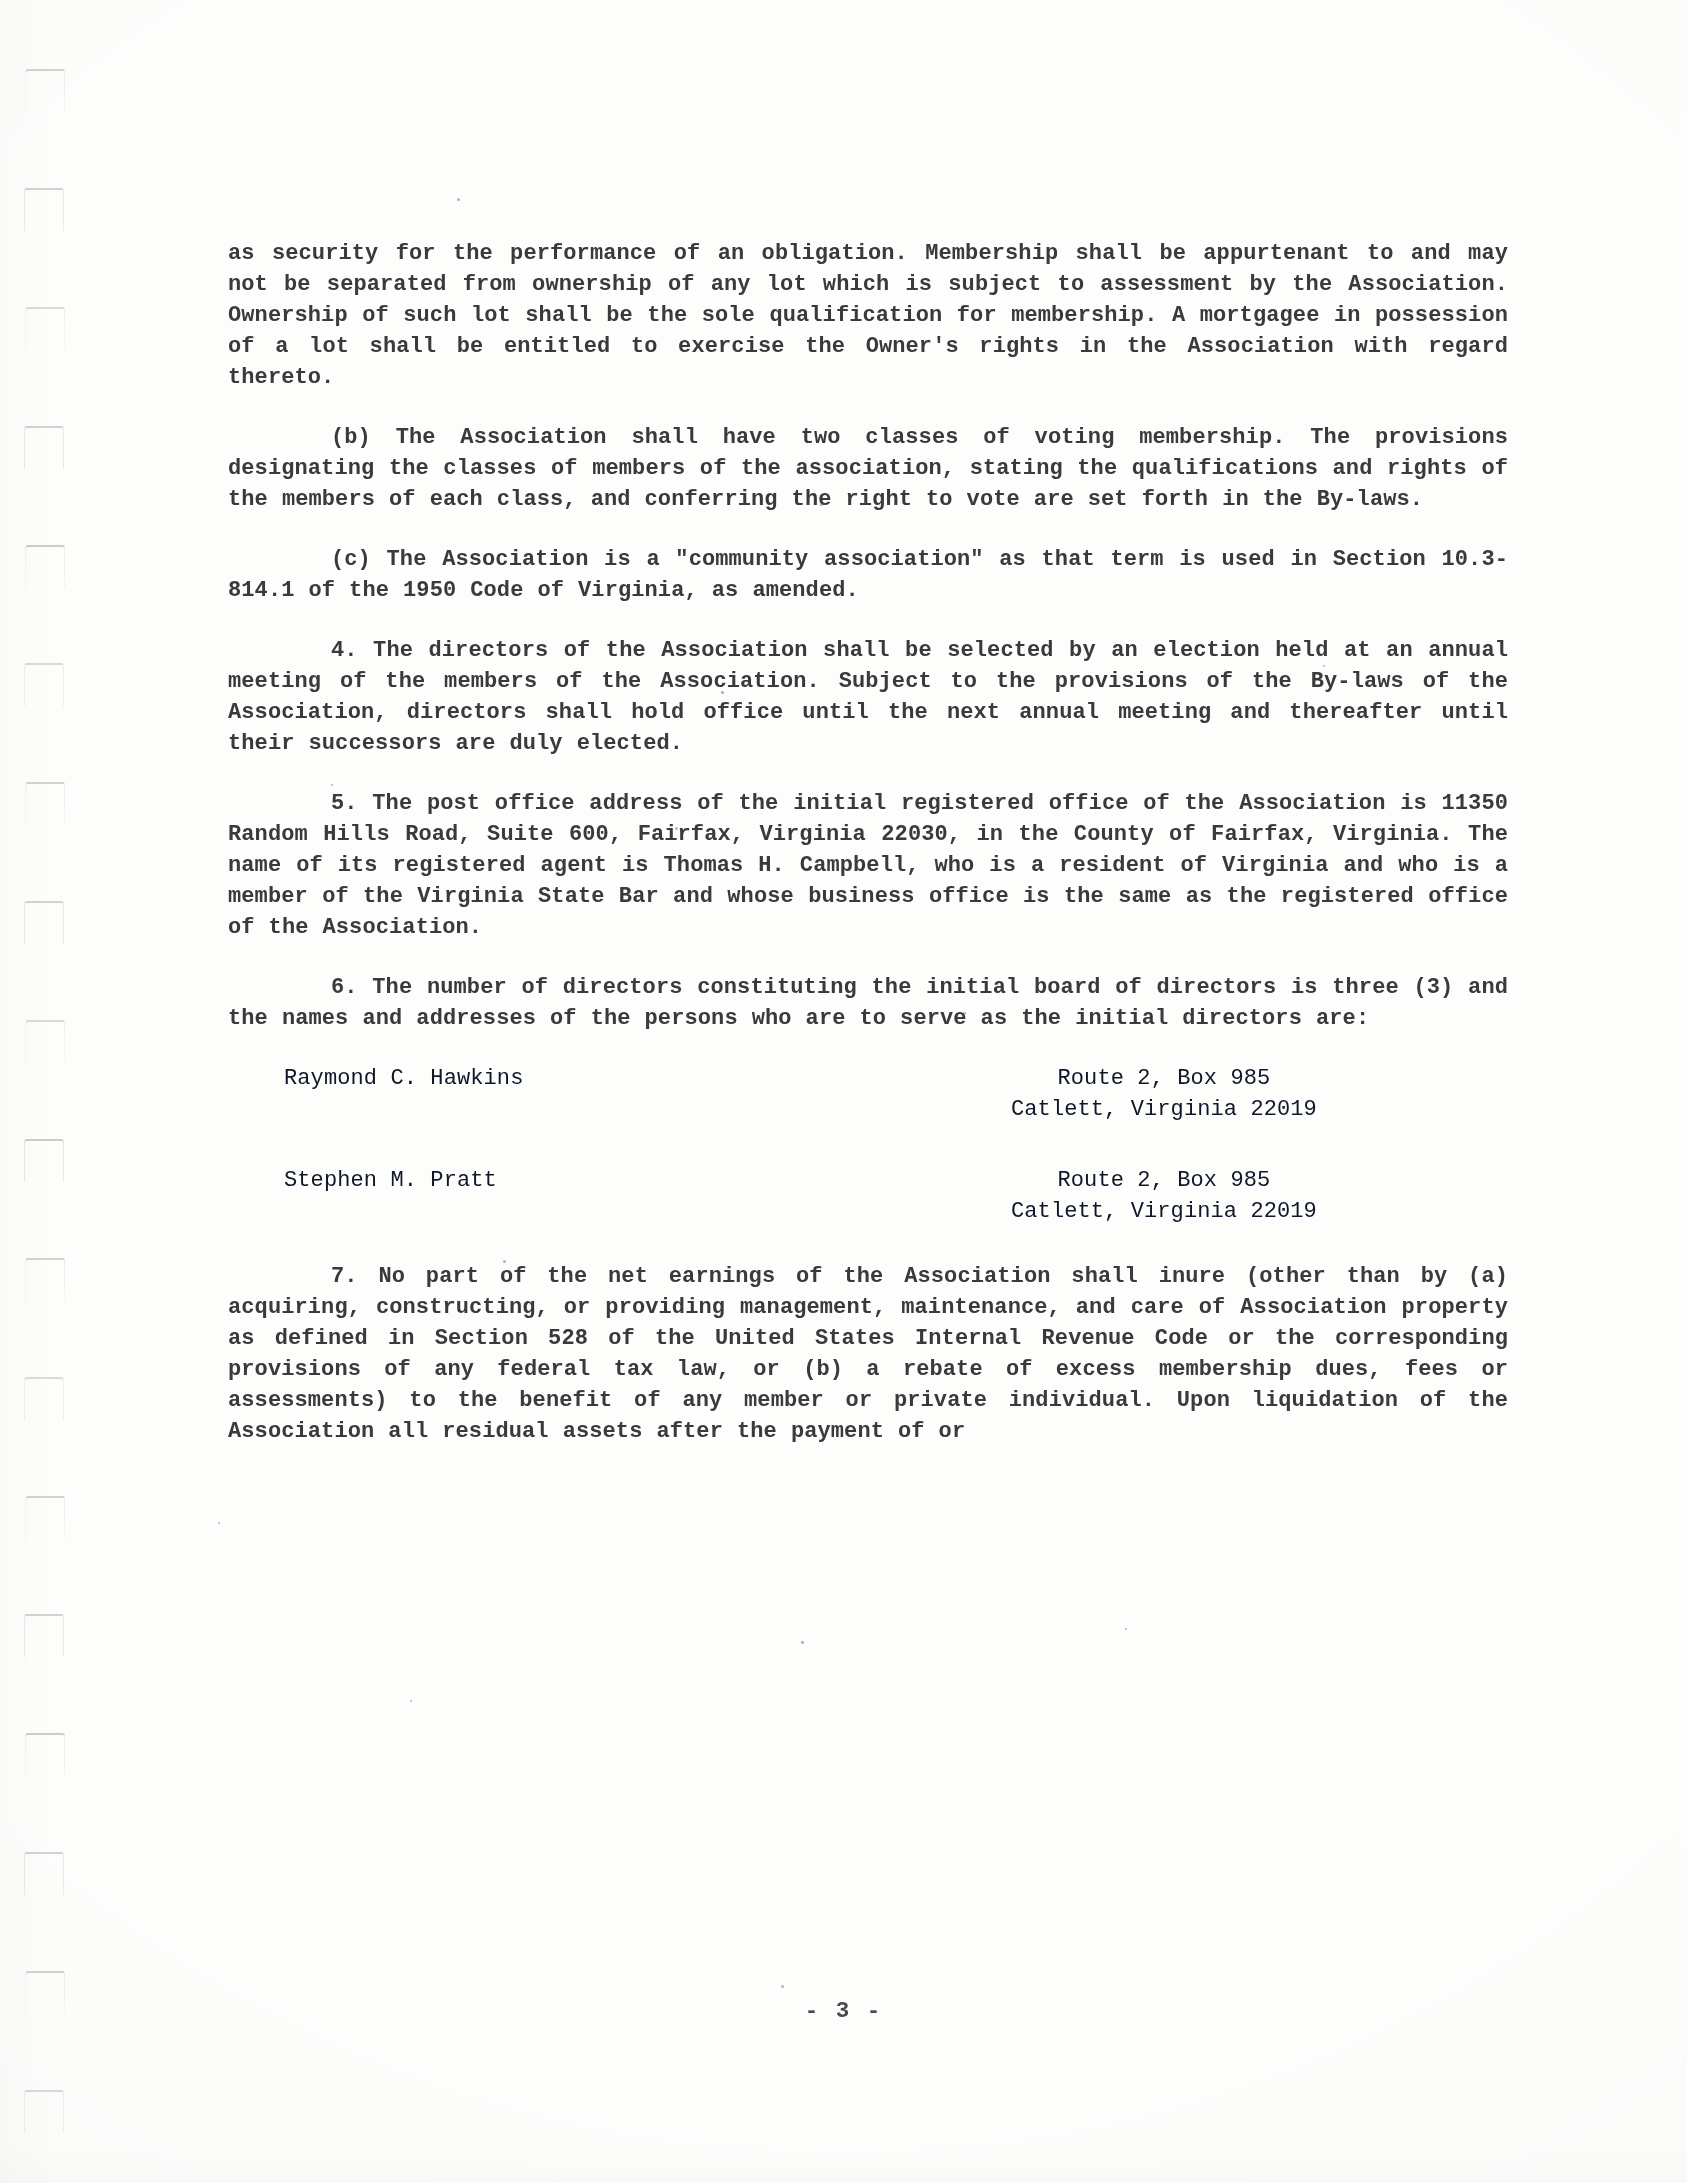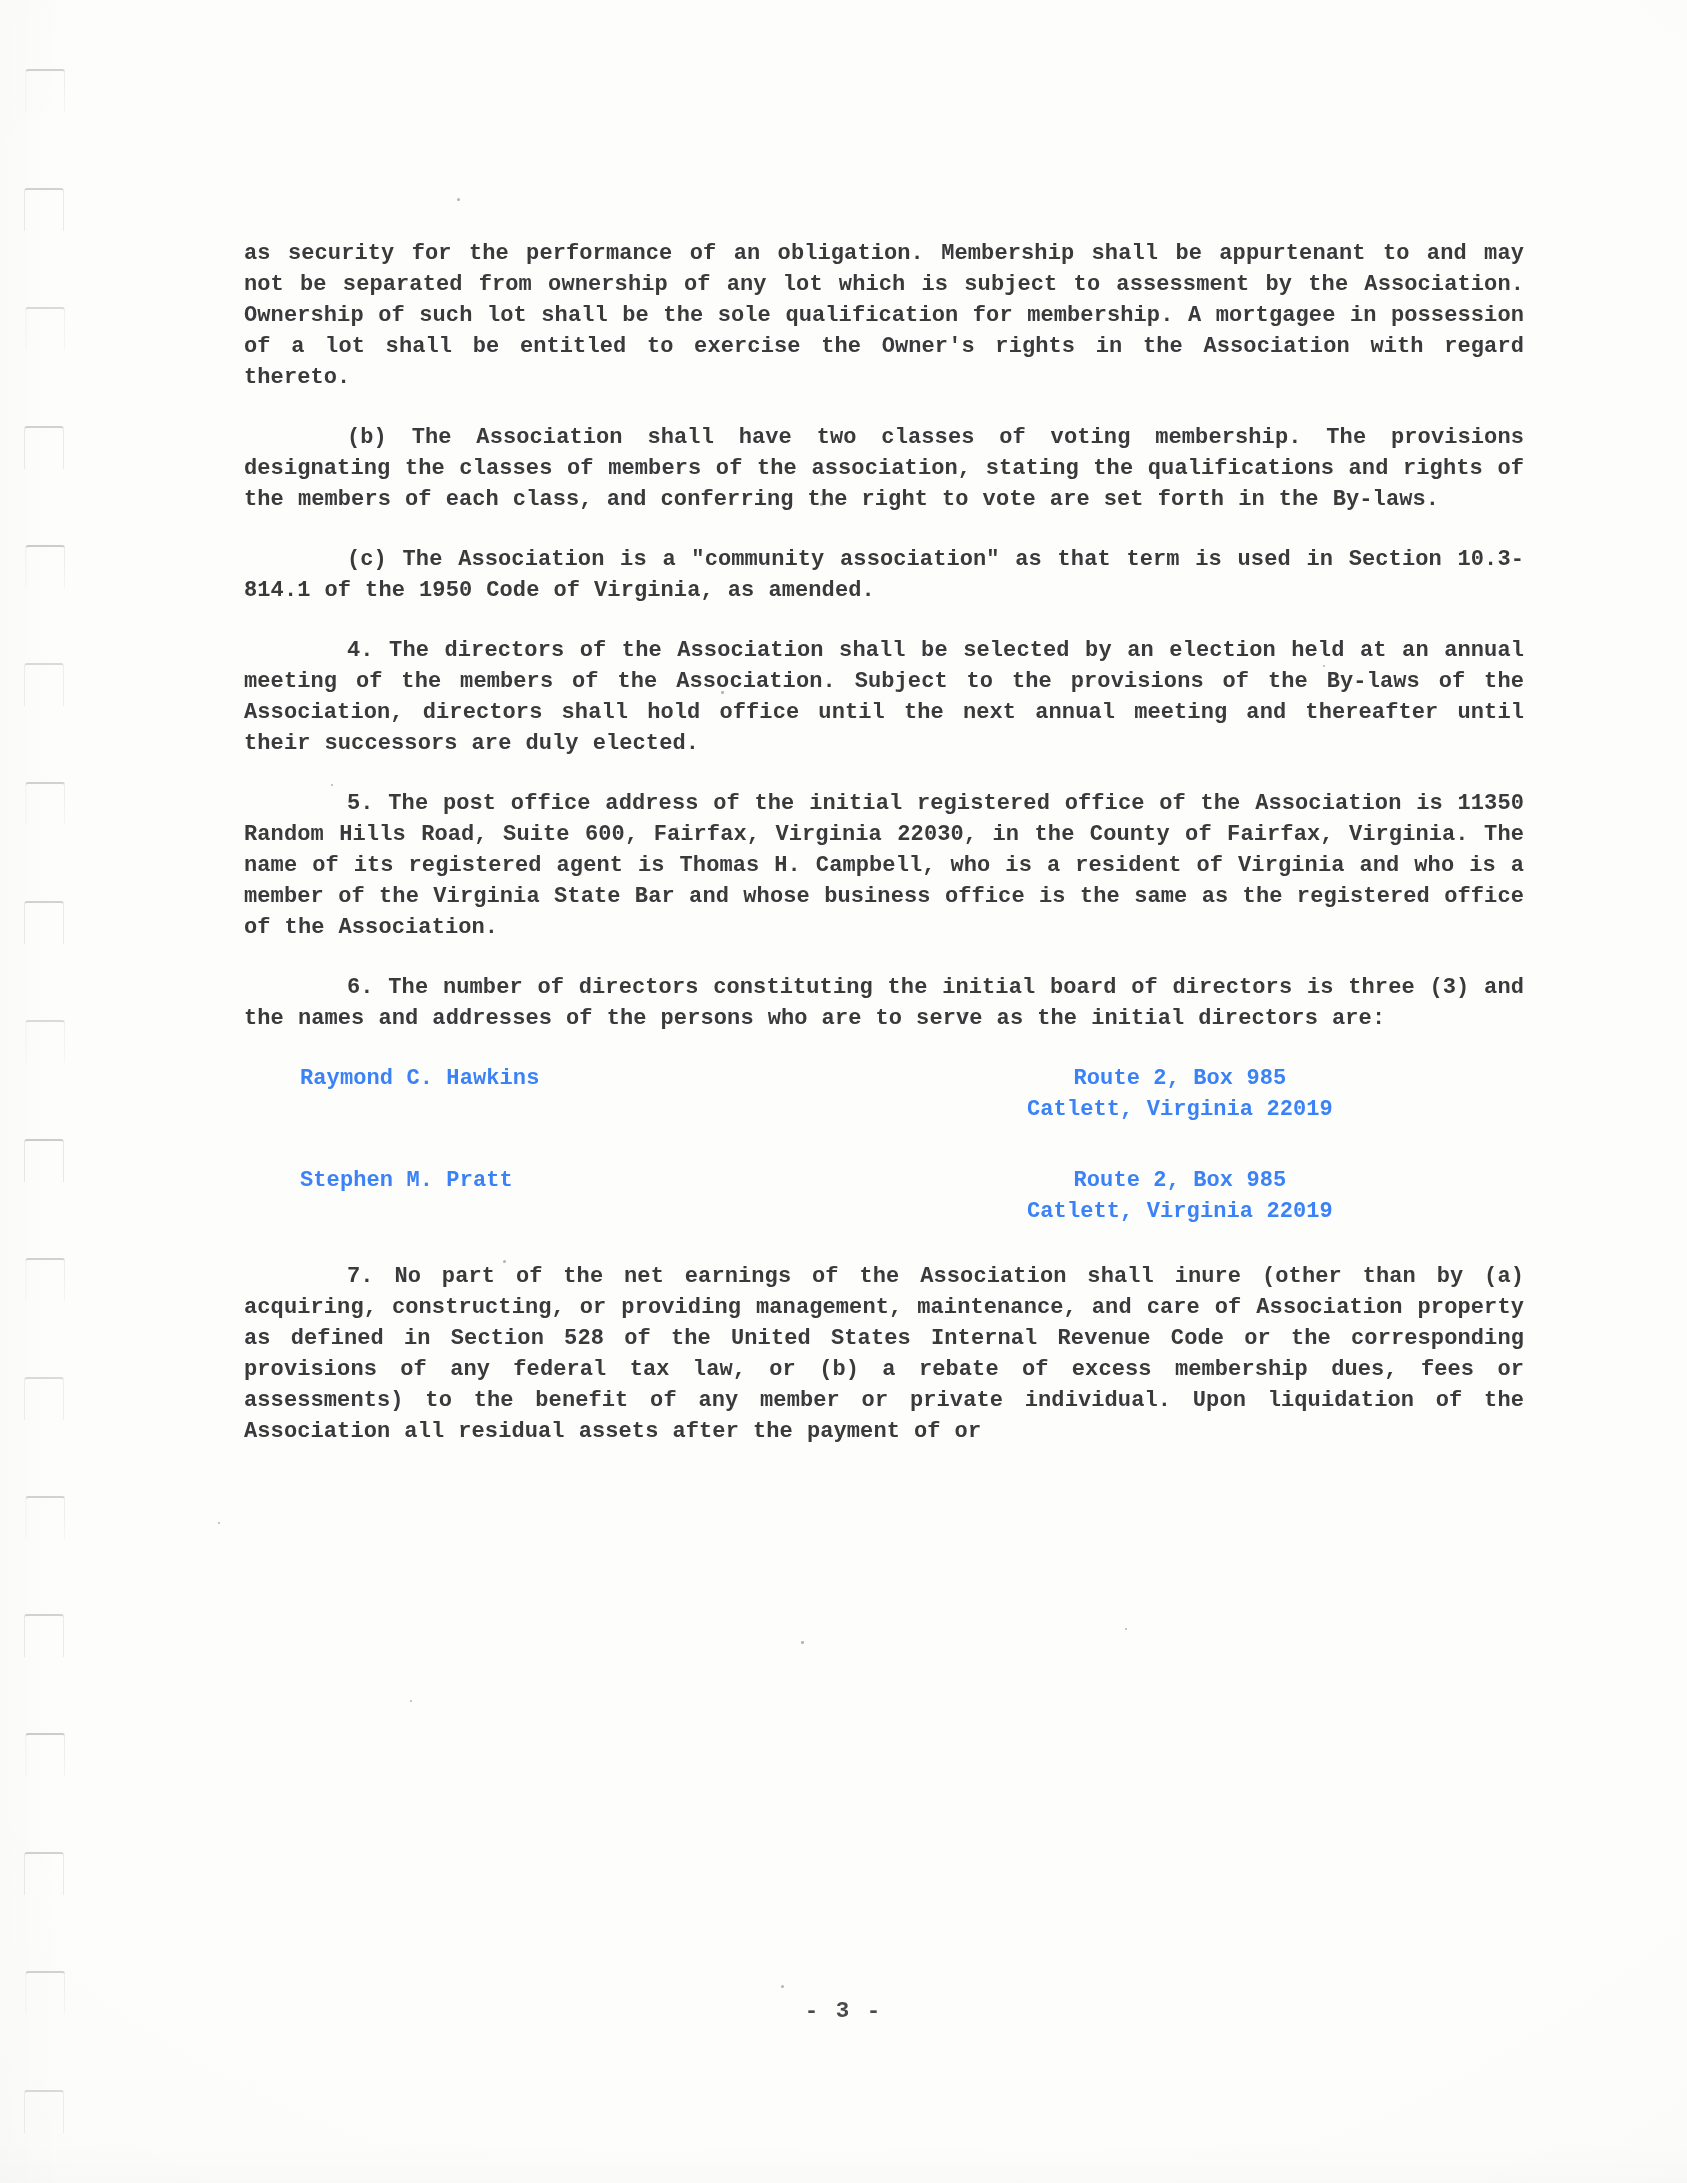--- a/index.html
+++ b/index.html
@@ -46,21 +46,21 @@
     border-right: 1.3px solid rgba(60,60,60,0.13);
     border-radius: 3.3px 3.3px 0 0;
     opacity: 0.75;
   }
   .comb-mark:nth-child(odd) { transform: translateX(1.3px) rotate(-0.25deg); }
   .comb-mark:nth-child(3n) { opacity: 0.6; }
   .comb-mark:nth-child(5n) { opacity: 0.85; }
 
   .textblock {
     position: absolute;
-    left: 244px;
+    left: 228px;
     top: 238px;
     width: 1280px;
   }
   p.body-par {
     margin: 0 0 29px 0;
     font-size: 22px;
     line-height: 31px;
     color: #3a3a3c;
     text-align: justify;
     text-justify: inter-word;
@@ -77,22 +77,22 @@
   .directors {
     margin: 12px 0 30px 0;
     width: 1237px;
     border-collapse: collapse;
   }
   .directors td {
     vertical-align: top;
     padding: 0 0 40px 0;
     font-size: 22px;
     line-height: 31px;
-    color: #3b82f6;
-    font-weight: 700;
+    color: #0f172a;
+    font-weight: 400;
     letter-spacing: 0.1px;
   }
   .directors tr:last-child td { padding-bottom: 4px; }
   .col-name { width: 463px; padding-left: 56px !important; }
   .col-addr { width: 715px; padding-left: 218px !important; text-align: center; }
   .addr-line { display: block; white-space: nowrap; }
 
   .page-number {
     position: absolute;
     left: 0;

